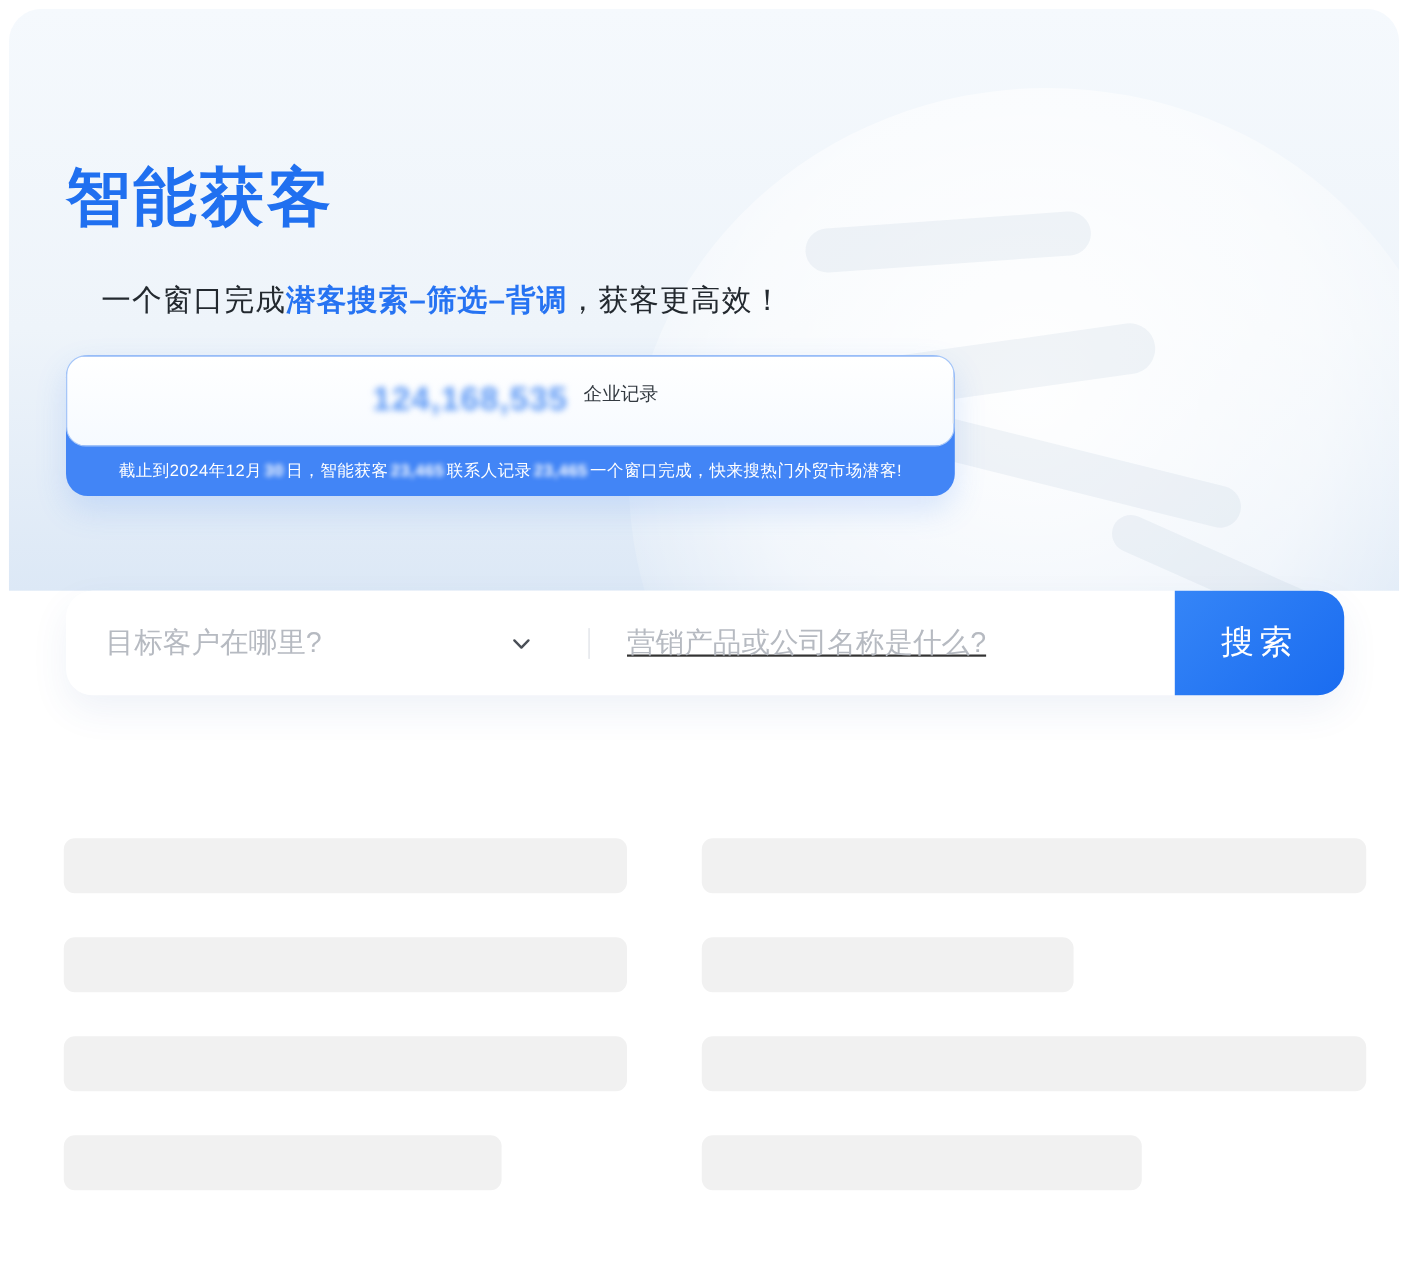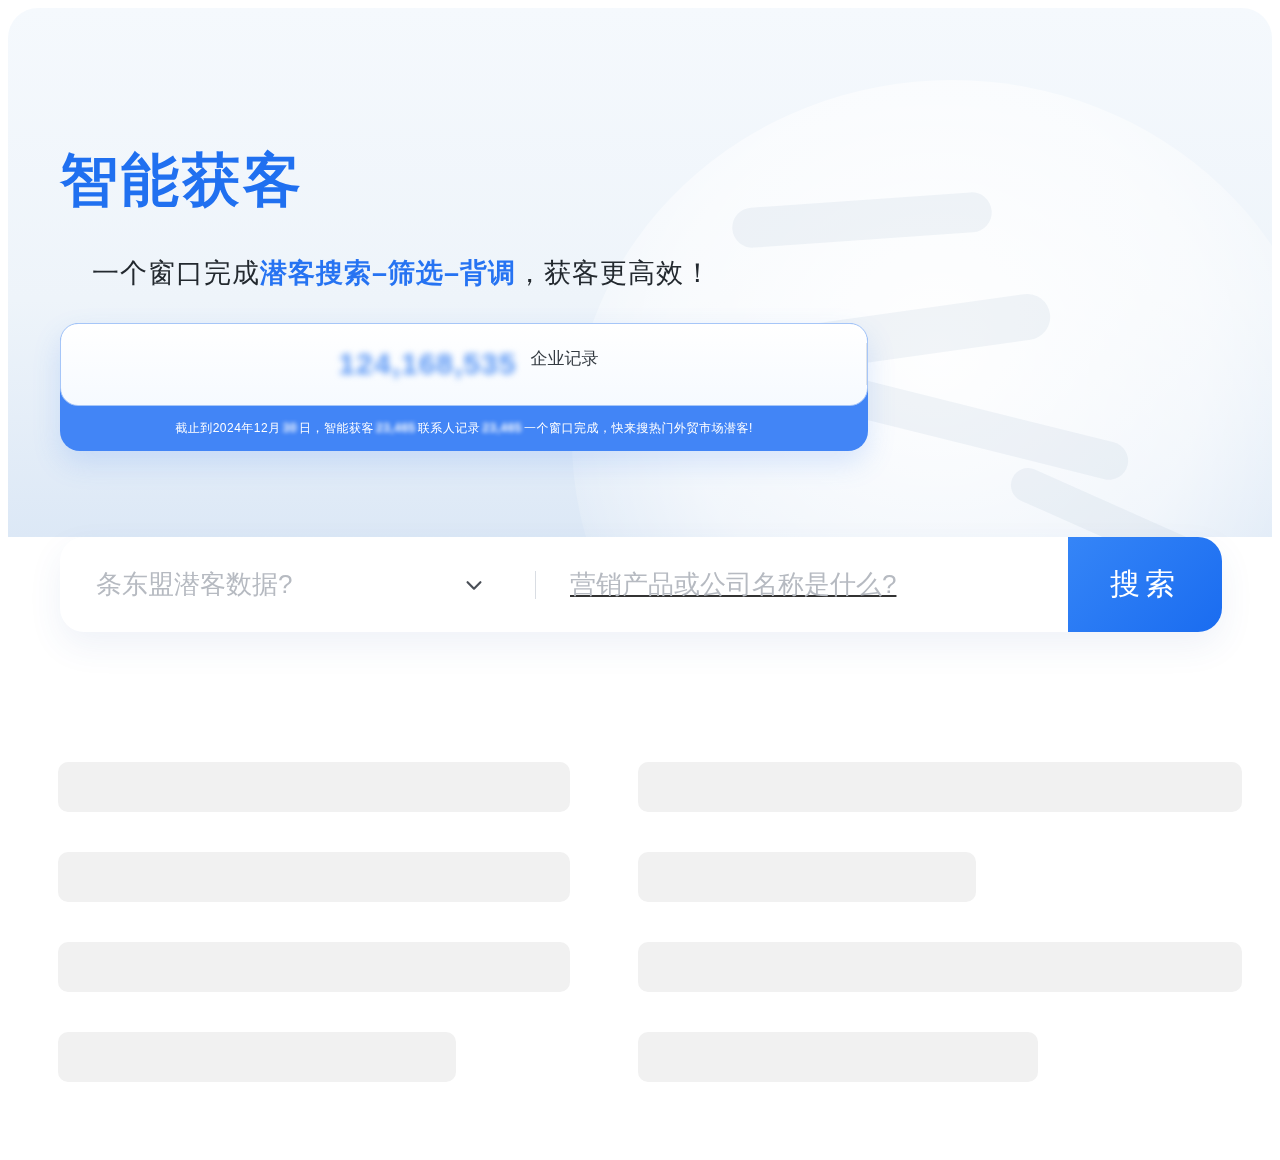--- a/index.html
+++ b/index.html
@@ -38,21 +38,21 @@
     background:#4285f6; border-radius:20px;
     box-shadow:0 12px 28px rgba(66,133,246,0.18); }
   .stats-card { height:83px; background:linear-gradient(180deg,#ffffff 0%,#f6faff 100%);
     border:1px solid #a6c6f8; border-radius:18px; display:flex; align-items:center; }
   .stat { flex:1; display:flex; align-items:flex-start; justify-content:center; gap:14px;padding-left:10px; }
   .stat-number { font-size:30px; font-weight:bold; color:#5a97f5;
     filter:blur(3px); letter-spacing:1px; }
   .stat-label { font-size:17px; color:#333a41; }
   .stat-divider { width:1px; height:42px; background:#dfe3e8; }
   .promo { height:45px; display:flex; align-items:center; justify-content:center;
-    color:#ffffff; font-size:12px; letter-spacing:0.5px; }
+    color:#ffffff; font-size:15px; letter-spacing:0.5px; }
   .promo .blur-num { filter:blur(2.2px); font-weight:bold; padding:0 2px; }
 
   
   .search-row { position:relative; margin:0 0 0 52px; width:1162px; height:95px;
     background:#ffffff; border-radius:24px; display:flex; align-items:center;
     box-shadow:0 14px 34px rgba(50,90,160,0.08); }
   .region { width:475px; height:100%; display:flex; align-items:center;
     justify-content:space-between; padding:0 50px 0 36px; cursor:pointer; }
   .region .ph { font-size:26px; color:#b6bac1; }
   .chev { width:22px; height:22px; flex:none; }
@@ -104,21 +104,21 @@
           <span class="blur-num">23,465</span>
           <span> 联系人记录 </span>
           <span class="blur-num">23,465</span>
           <span> 一个窗口完成，快来搜热门外贸市场潜客!</span>
         </div>
     </div>
   </div>
 
   <div class="search-row">
     <div class="region">
-      <span class="ph">条东盟潜客数据?</span>
+      <span class="ph">目标客户在哪里?</span>
       <svg class="chev" viewBox="0 0 24 24" fill="none" stroke="#4a4f57" stroke-width="2.4" stroke-linecap="round" stroke-linejoin="round">
         <polyline points="5 9 12 16 19 9"></polyline>
       </svg>
     </div>
     <div class="vdiv"></div>
     <input class="kw-input" type="text" placeholder="营销产品或公司名称是什么?" style="">
     <button class="search-btn">搜索</button>
   </div>
 
   <div class="skel">

